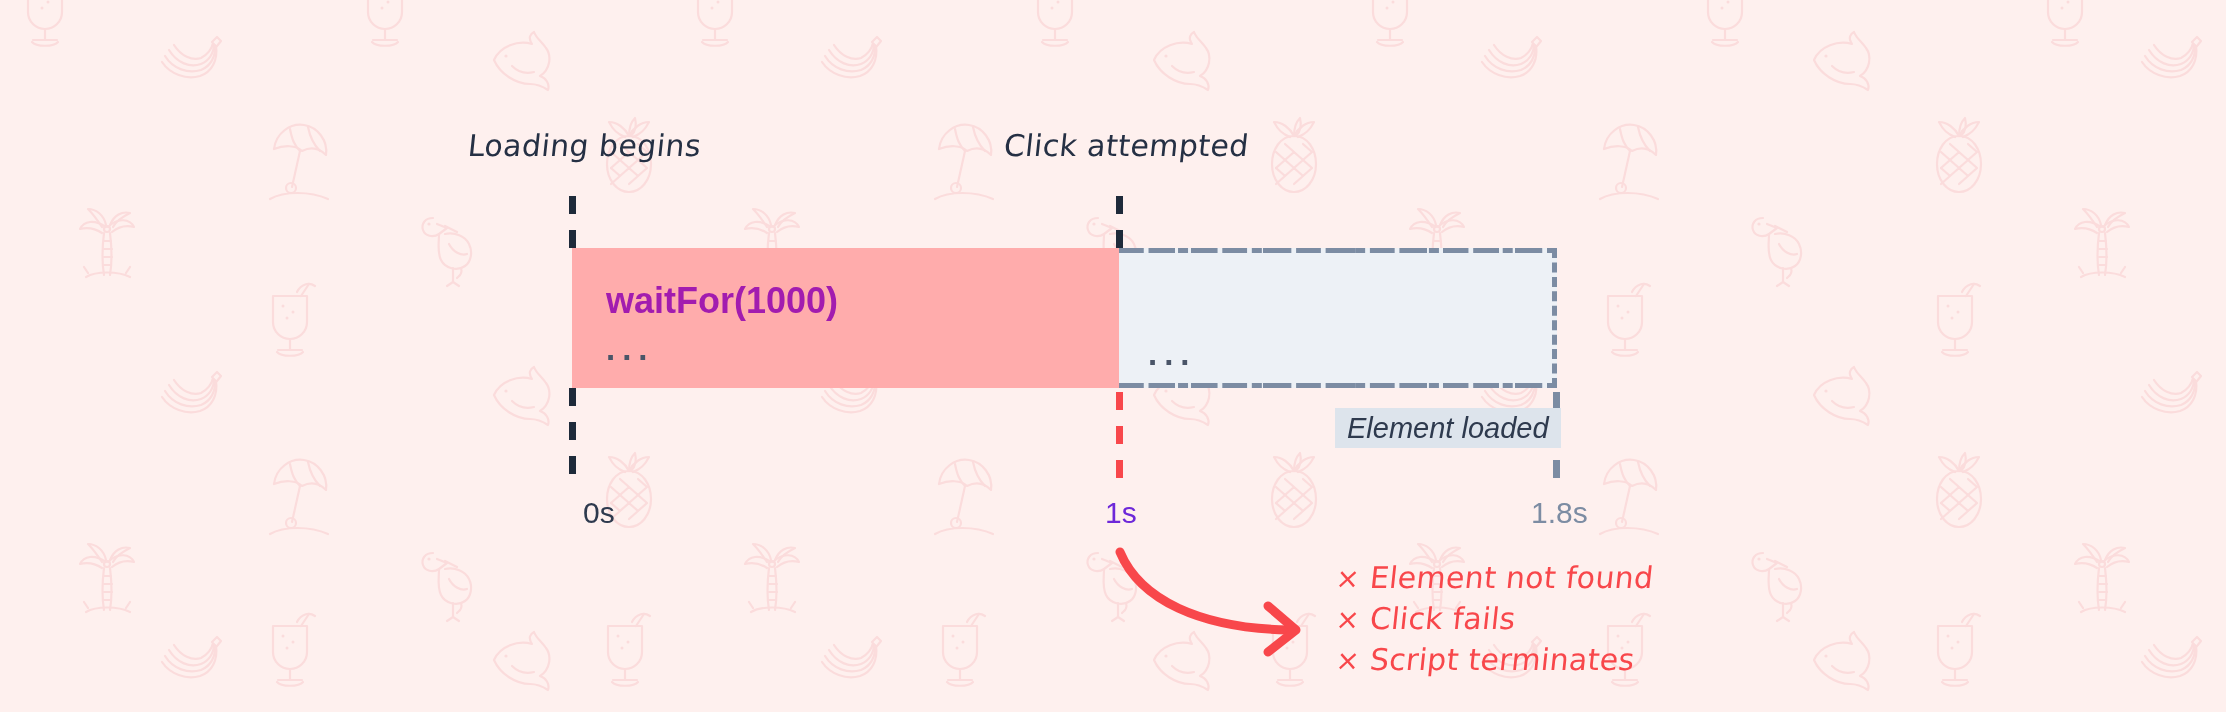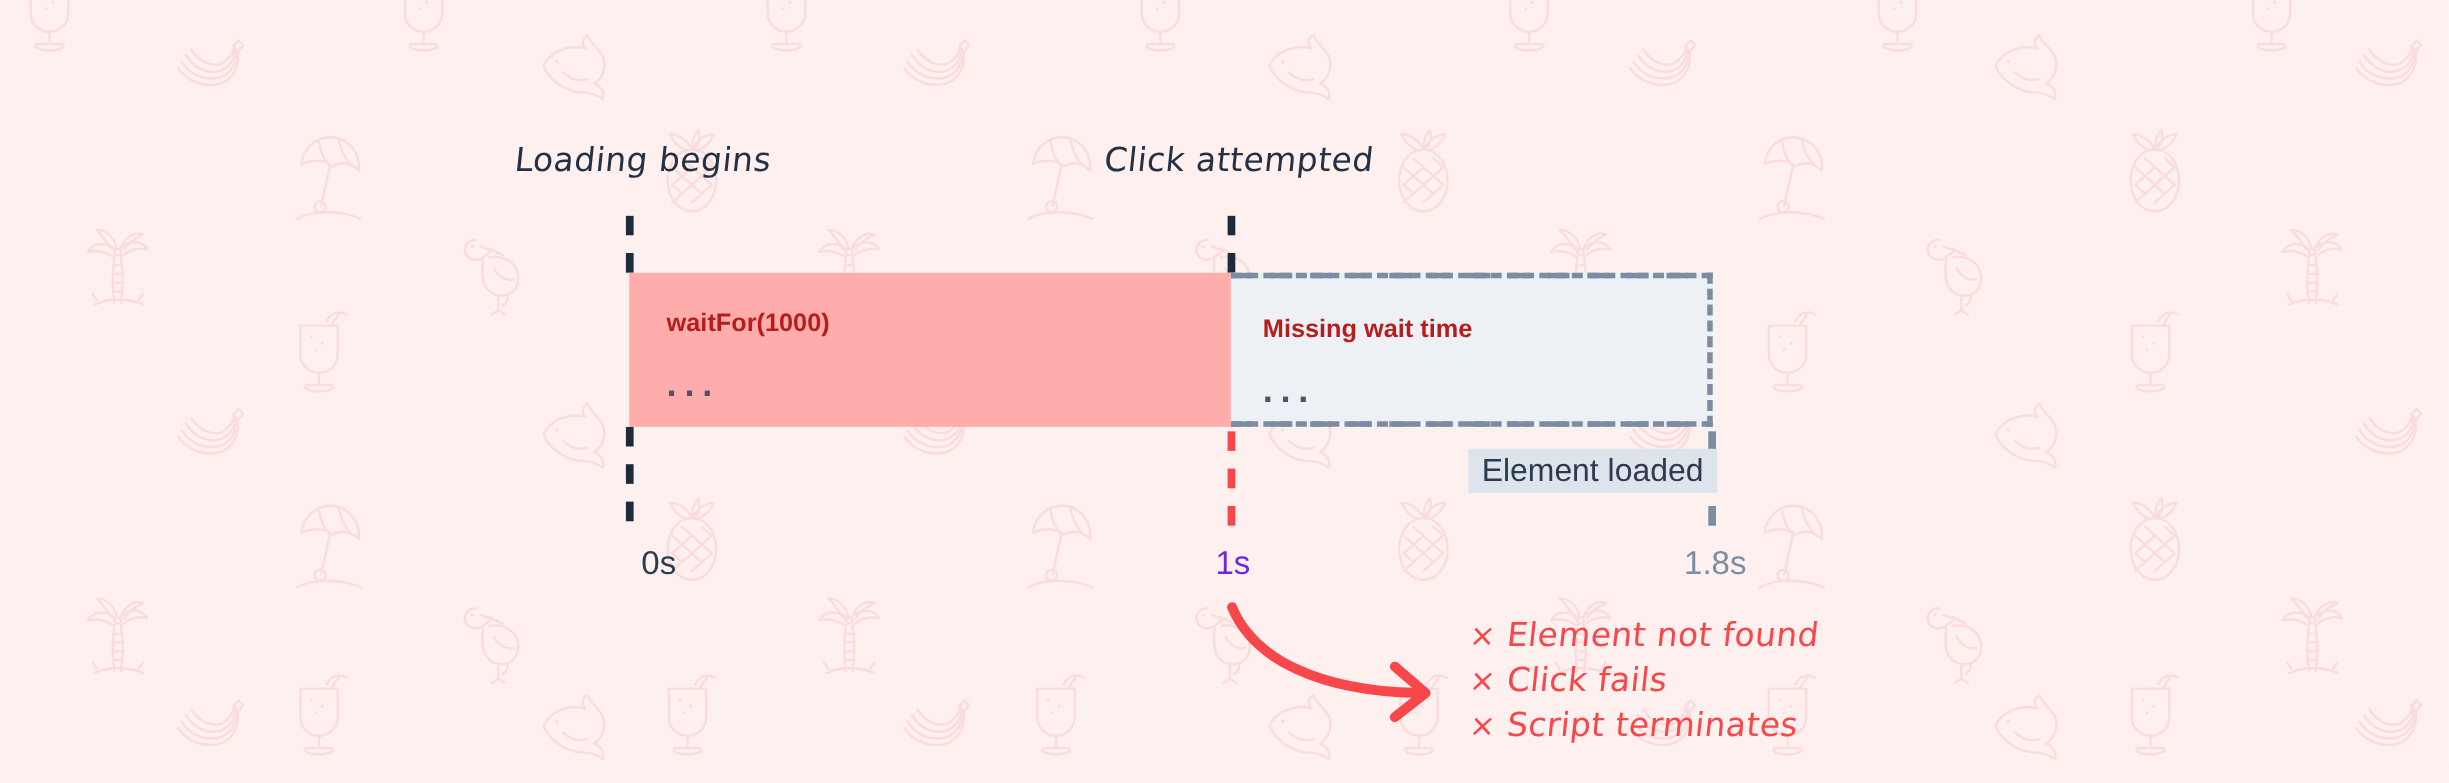--- a/index.html
+++ b/index.html
@@ -79,23 +79,23 @@
     background: #EDF1F6;
     border: 5px dashed #7C8CA3;
     border-left: 0;
     padding-left: 29px;
   }
   .bar-title {
     position: absolute;
     left: 34px;
     top: 32px;
     font-family: "Liberation Sans", sans-serif;
-    font-size: 23px;
+    font-size: 36px;
     font-weight: 700;
-    color: #b91c1c;
+    color: #a21caf;
     white-space: nowrap;
   }
   .bar-missing .bar-title { left: 29px; }
   .bar-dots {
     position: absolute;
     left: 34px;
     top: 82px;
     font-family: "Liberation Sans", sans-serif;
     font-size: 33px;
     font-weight: 700;
@@ -119,20 +119,21 @@
     position: absolute;
     z-index: 7;
     background: #DDE4EC;
     color: #2E3A4E;
     font-family: "Liberation Sans", sans-serif;
     font-size: 29px;
     line-height: 40px;
     height: 40px;
     padding: 0 12px;
     white-space: nowrap;
+    font-style: italic;
   }
 
   
   .tick {
     position: absolute;
     z-index: 5;
     font-family: "Liberation Sans", sans-serif;
     font-size: 30px;
     white-space: nowrap;
   }
@@ -355,21 +356,20 @@
   <div class="vline slate" style="left:1553px; top:392px; height:92px;"></div>
 
   <div class="tick t-slate" style="left:1531px; top:496px;">1.8s</div>
 
   <div class="bar bar-wait" style="left:572px; top:248px; width:547px; height:140px;">
     <div class="bar-title">waitFor(1000)</div>
     <div class="bar-dots">...</div>
   </div>
 
   <div class="bar bar-missing" style="left:1119px; top:248px; width:438px; height:140px;">
-    <div class="bar-title">Missing wait time</div>
     <div class="bar-dots">...</div>
   </div>
 
   <div class="dash-h" style="left:1119px; top:248px; width:438px;"></div>
   <div class="dash-h" style="left:1119px; top:383px; width:438px;"></div>
 
   <div class="badge" style="left:1335px; top:408px;">Element loaded</div>
 
   <svg id="arrow" viewBox="0 0 260 140" xmlns="http://www.w3.org/2000/svg">
     <path d="M20 12 C40 60 100 88 188 90" stroke="#F8474B" stroke-width="9" fill="none" stroke-linecap="round"></path>

